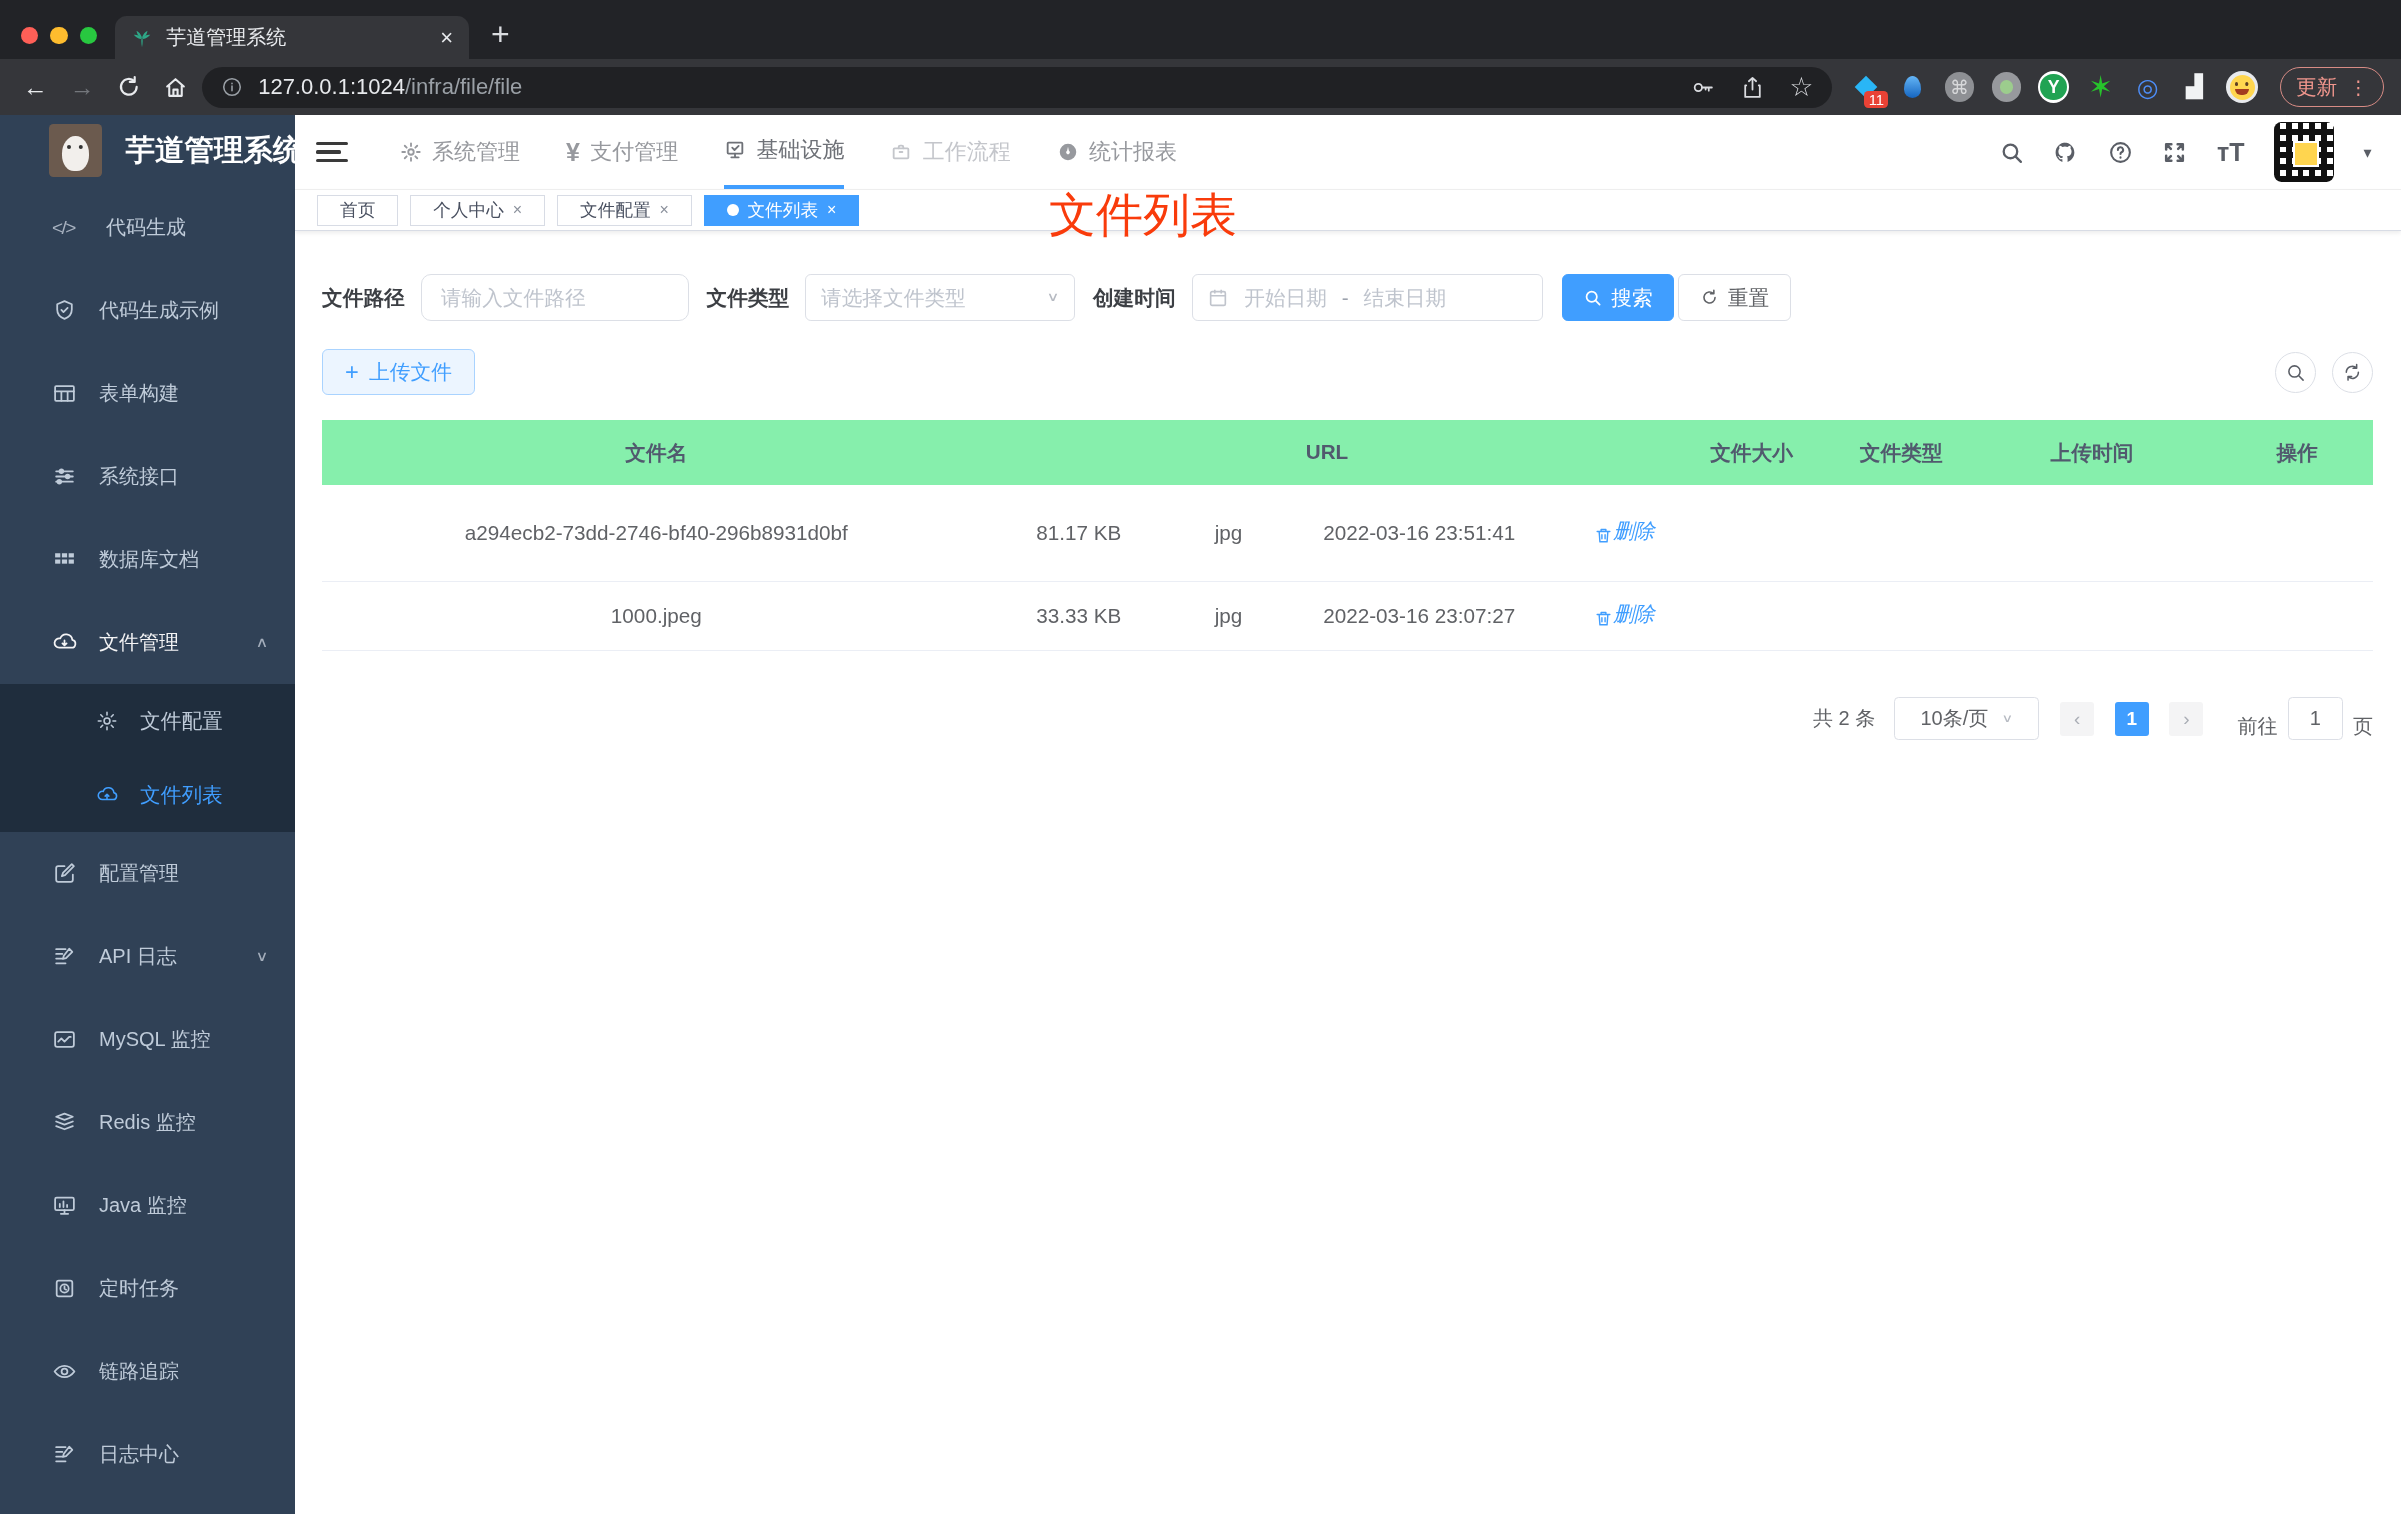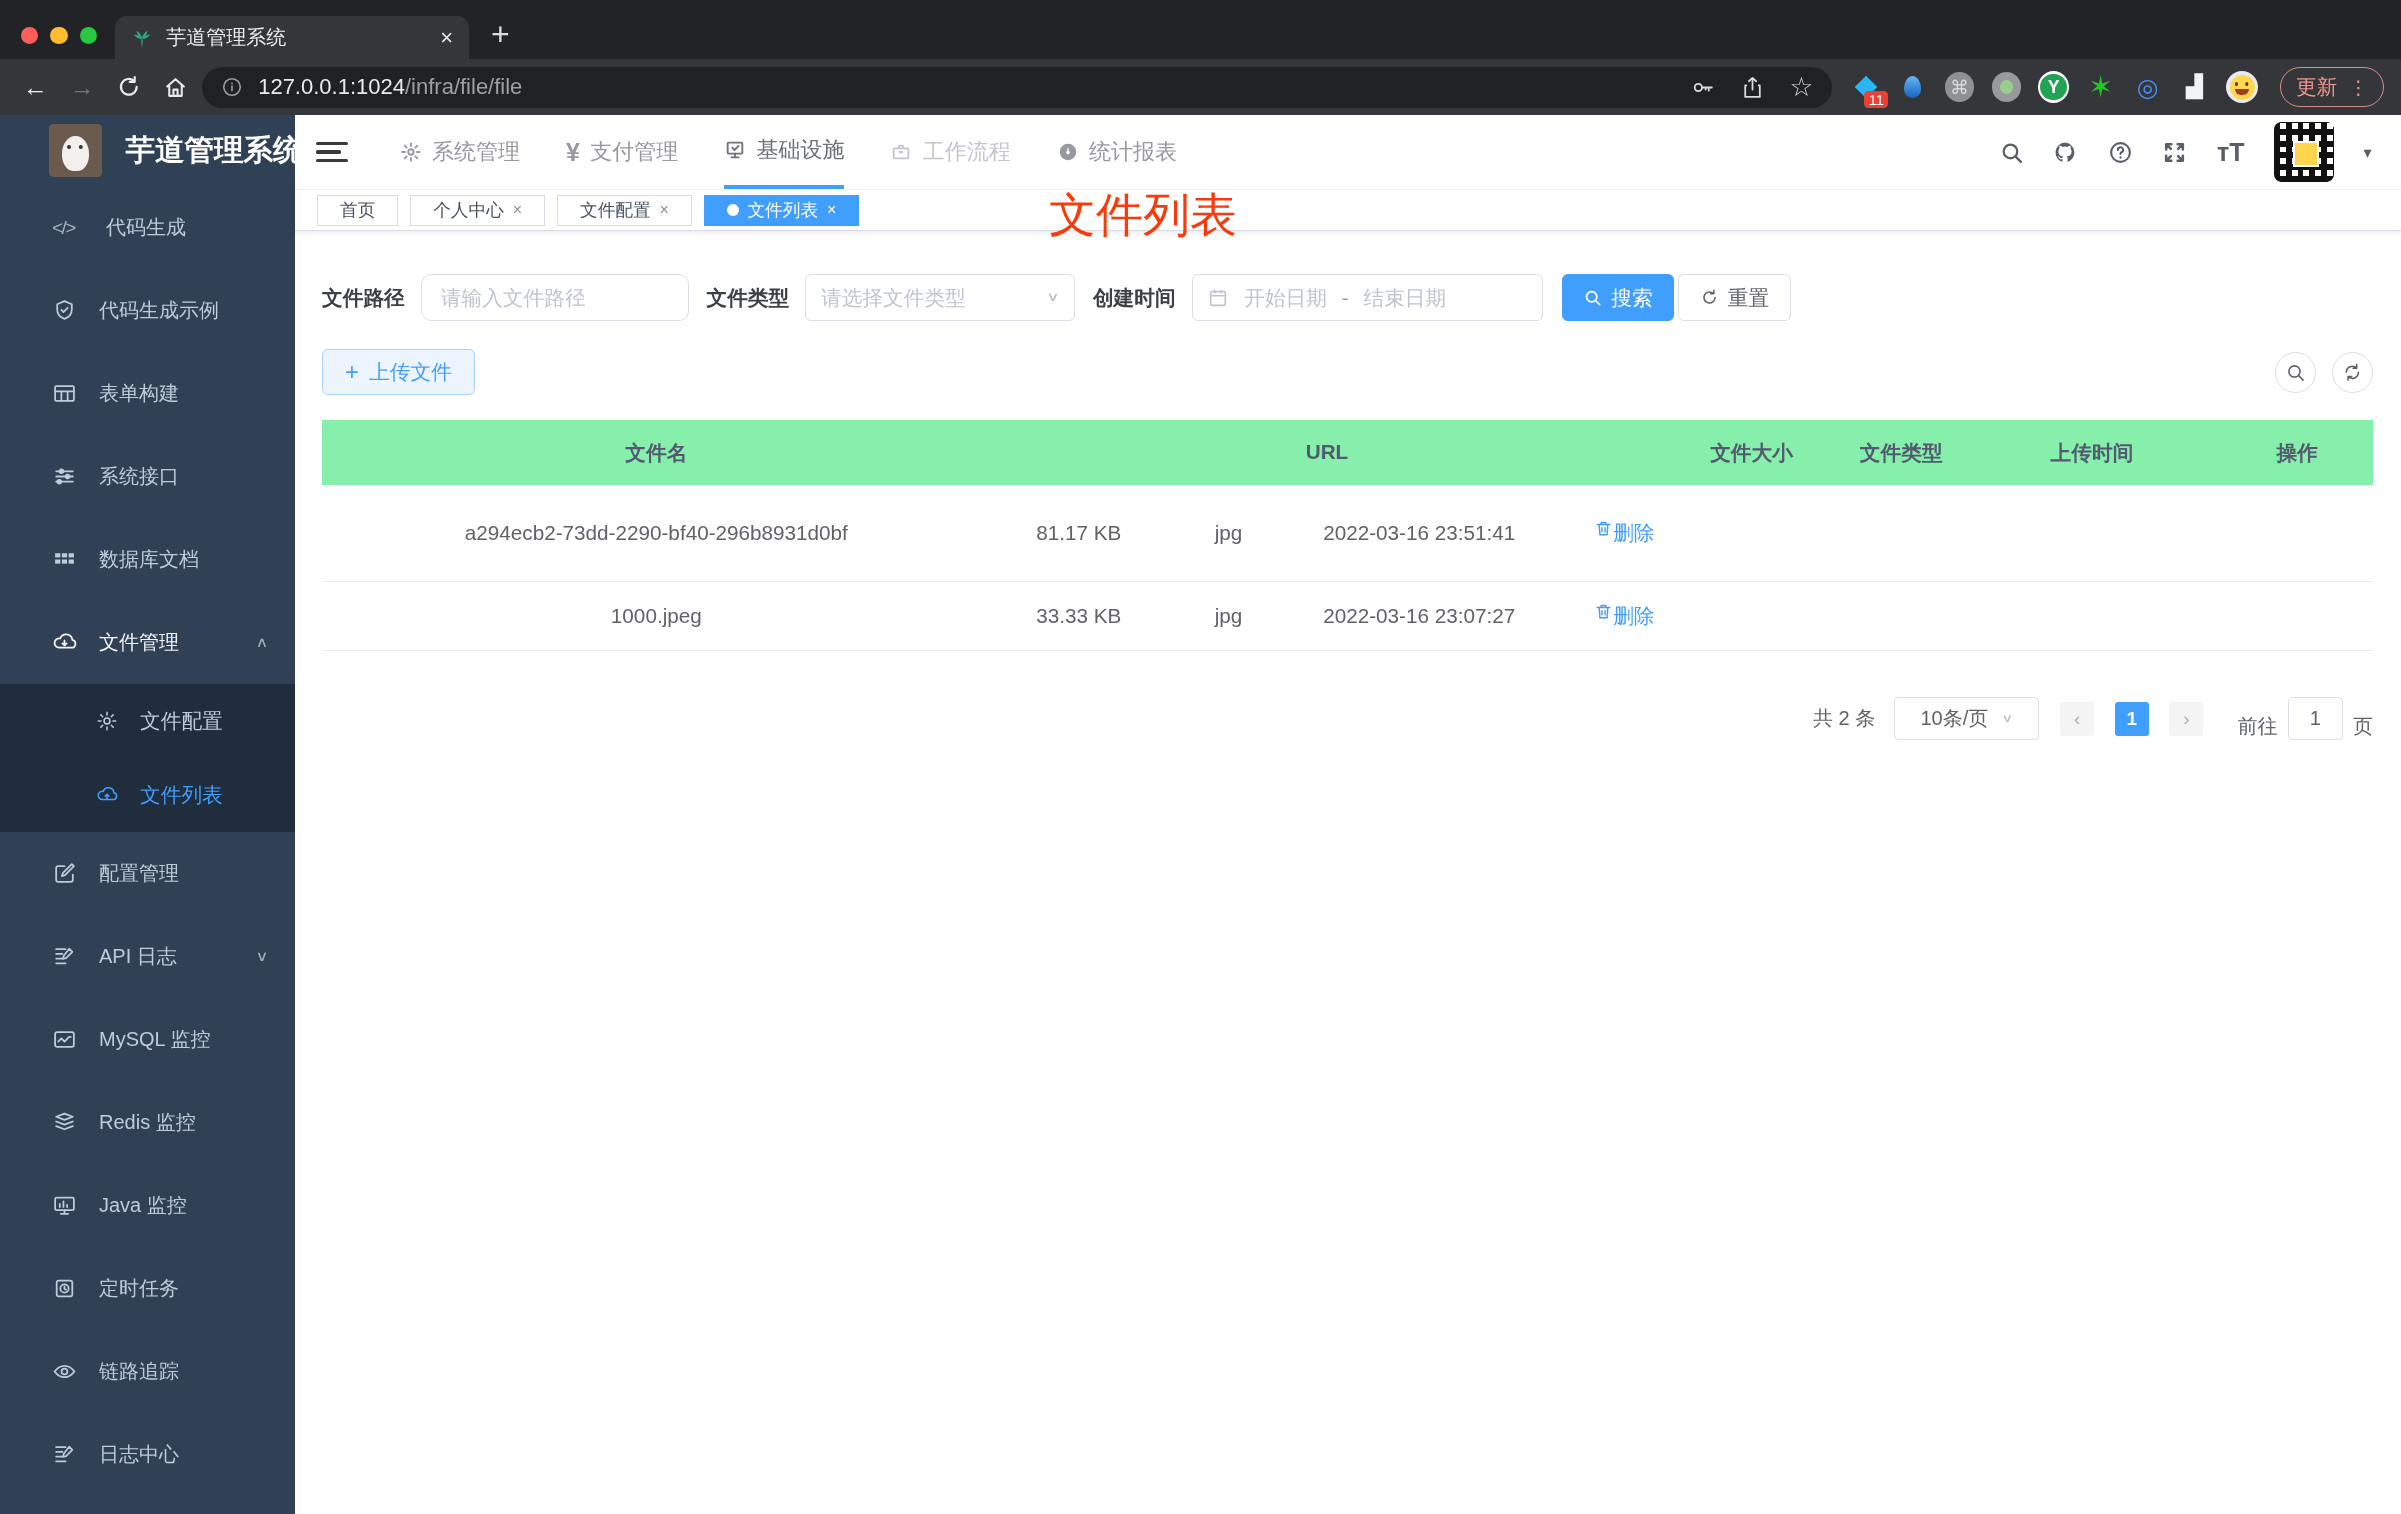--- a/index.html
+++ b/index.html
@@ -131,21 +131,21 @@
           display:flex; align-items:center; justify-content:center; }
 
   
   .table { margin-top:25px; width:100%; }
   .tr { display:flex; align-items:center; }
   .th { background:#86efac; font-weight:bold; color:#515a6e; height:65px; }
   .td-row1 { height:97px; border-bottom:0.7px solid #ebeef5; color:#606266; }
   .td-row2 { height:69px; border-bottom:0.7px solid #ebeef5; color:#606266; }
   .cell { text-align:center; padding:0 14.8px; }
   .c1{width:32.6%}.c2{width:32.8%;word-break:break-all;line-height:1.55}.c3{width:8.6%}.c4{width:6%}.c5{width:12.6%}.c6{width:7.4%}
-  .dellink { color:#409eff; display:inline-flex; align-items:flex-start; gap:0; }
+  .dellink { color:#409eff; display:inline-flex; align-items:flex-end; gap:0;font-style:italic; }
 
   
   .pager { margin-top:46px; display:flex; align-items:center; justify-content:flex-end; gap:13.3px; color:#606266; font-size:20px; }
   .psel { height:43px; border:0.7px solid #dcdfe6; border-radius:4.4px; width:145px; display:flex; align-items:center;
           justify-content:center; gap:13.3px; color:#606266; margin-left:5.9px; }
   .psel .cv { color:#b6bac2; font-size:16px; transform:scaleY(.7); }
   .pbtn { width:34px; height:34px; border-radius:3px; background:#f4f4f5; color:#a9adb5; display:flex;
           align-items:center; justify-content:center; font-size:19px; margin-left:7.4px; }
   .pbtn.cur { background:#409eff; color:#fff; font-weight:bold; }
   .goto { margin-left:20.7px; display:flex; align-items:flex-end; gap:10.3px; }
@@ -512,21 +512,21 @@
       <div class="table">
         <div class="tr th">
           <div class="cell c1">文件名</div>
           <div class="cell c2">URL</div>
           <div class="cell c3">文件大小</div>
           <div class="cell c4">文件类型</div>
           <div class="cell c5">上传时间</div>
           <div class="cell c6">操作</div>
         </div>
         <div class="tr td-row1">
-          <div class="cell c1">a294ecb2-73dd-2290-bf40-296b8931d0bf</div>
+          <div class="cell c1">a294ecb2-73dd-2746-bf40-296b8931d0bf</div>
           <div class="cell c3">81.17 KB</div>
           <div class="cell c4">jpg</div>
           <div class="cell c5">2022-03-16 23:51:41</div>
           <div class="cell c6">
             <span class="dellink">
               <svg class="ic small" style="stroke-width:1.8;width:19px;height:19px" viewBox="0 0 24 24">
                   <path d="M4 7h16M9 7V4.5h6V7M6.5 7l1 13h9l1-13M10 11v5M14 11v5"></path>
                 </svg>
               <span>删除</span>
             </span>

